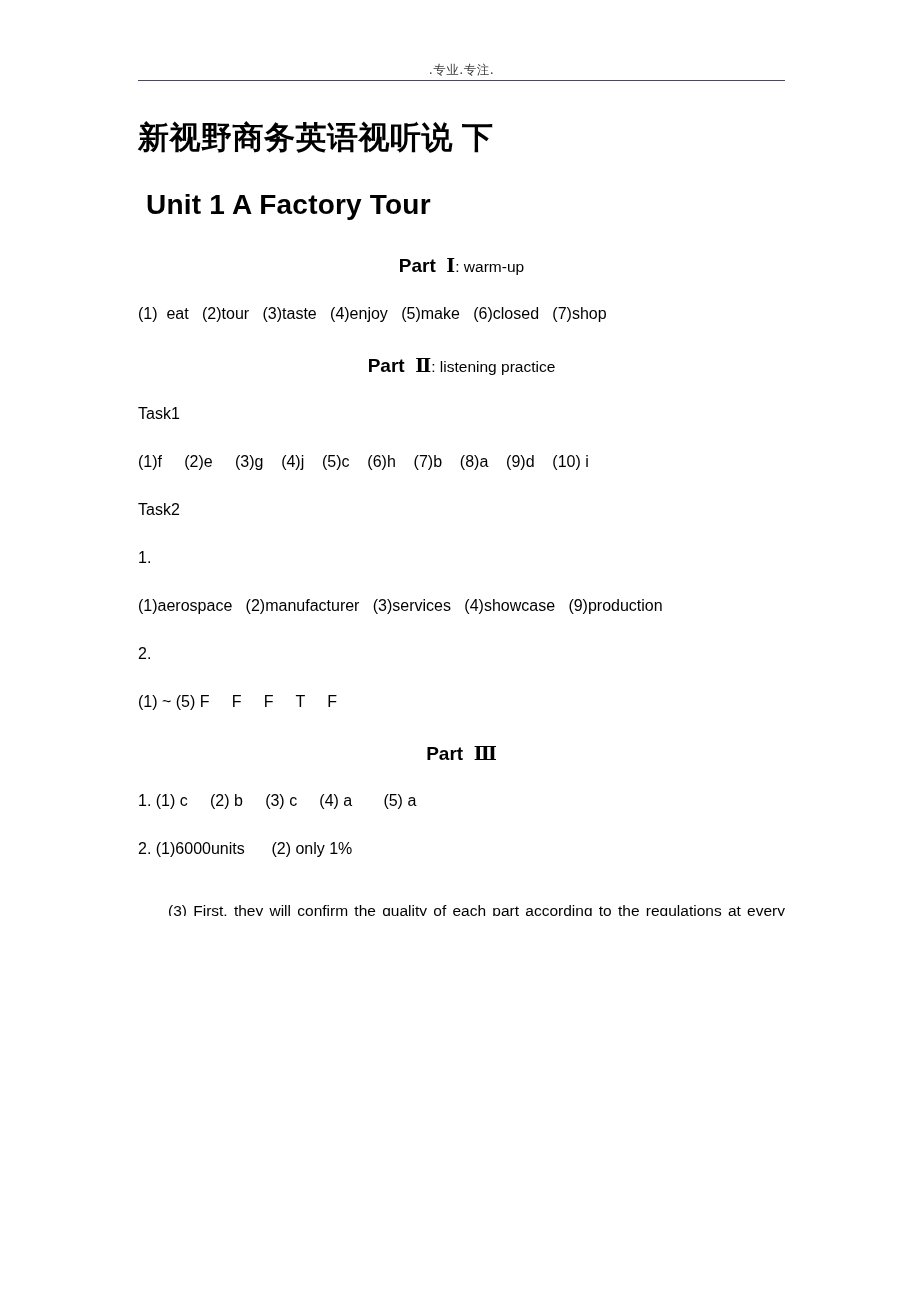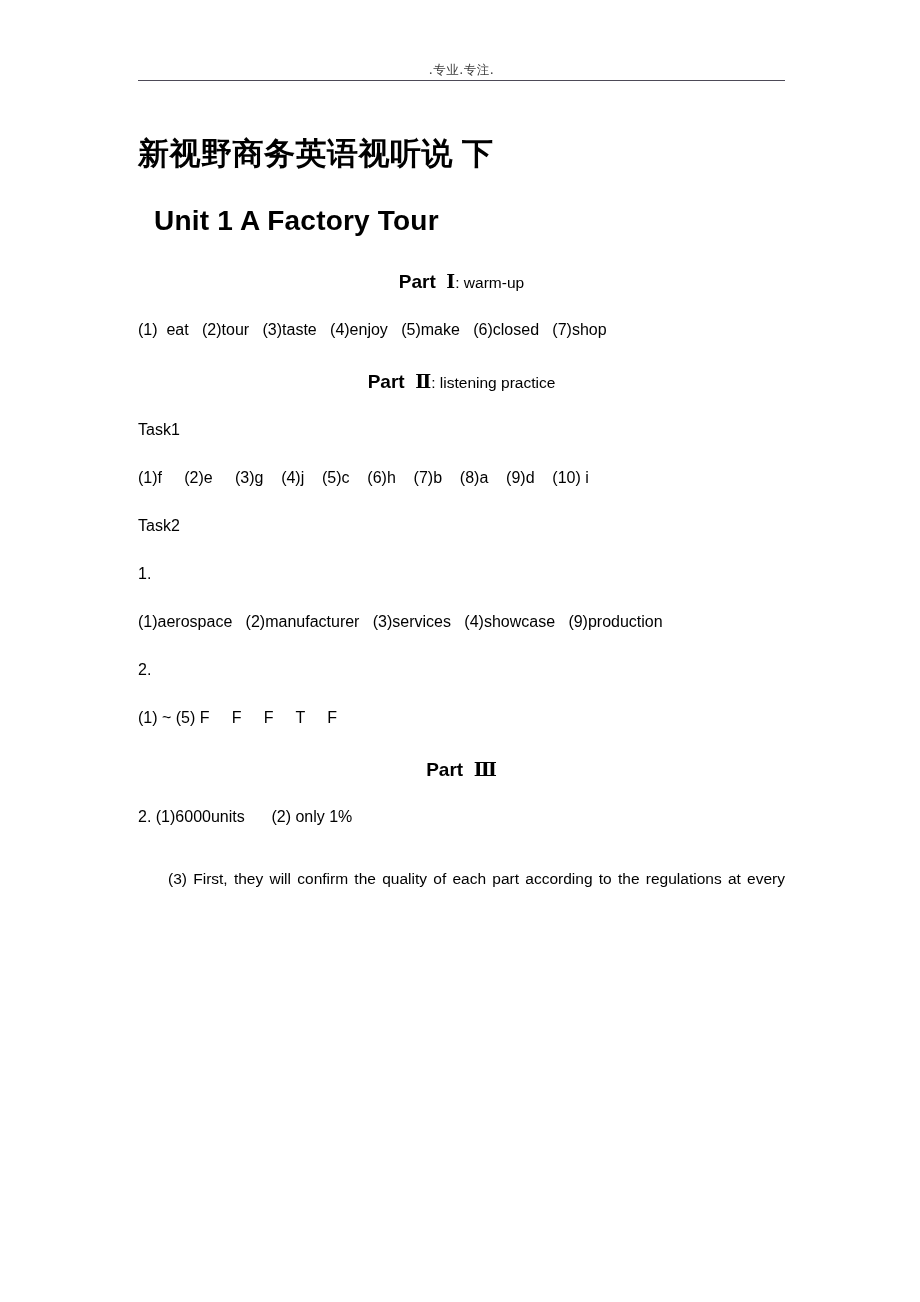--- a/index.html
+++ b/index.html
@@ -37,37 +37,37 @@
     border: 0;
     border-top: 1.6px solid #4d4a57;
     height: 0;
     width: 100%;
   }
 
   
   .body-col {
     position: absolute;
     left: 138px;
-    top: 128px;
+    top: 112px;
     width: 647px;
   }
 
   .title-cn {
     font-size: 31px;
     font-weight: bold;
     line-height: 52px;
     margin: 0 0 18px 0;
     letter-spacing: 0.5px;
   }
 
   .title-en {
     font-size: 28px;
     font-weight: bold;
     line-height: 46px;
-    margin: 0 0 22px 16px;
+    margin: 0 0 22px 8px;
     letter-spacing: 0.2px;
   }
 
   .part-head {
     font-size: 19px;
     font-weight: bold;
     line-height: 30px;
     margin: 0 0 20px 0;
     text-align: center;
   }
@@ -151,20 +151,21 @@
     <p class="line">1.</p>
     <p class="line">(1)aerospace   (2)manufacturer   (3)services   (4)showcase   (9)production</p>
     <p class="line">2.</p>
     <p class="line">(1) ~ (5) F     F     F     T     F</p>
 
     <div class="part-head">
       <span>Part</span>
       <span>&nbsp;</span><span class="rn">Ⅲ</span>
     </div>
 
+    <p class="line">1. (1) c     (2) b     (3) c     (4) a       (5) a</p>
     <p class="line">2. (1)6000units      (2) only 1%</p>
     <p class="para">(3) First, they will confirm the quality of each part according to the regulations at every point in the process. Also, they have computer-controlled equipment to test the quality of the semi-finished product and of the final product. Lastly, they send some products to the public quality-control centre for checking.</p>
 
     <div class="gap-sm"></div>
 
 
   </div>
 
   <div class="footer">
     <span class="footer-text">.   word 可编辑   .</span>

